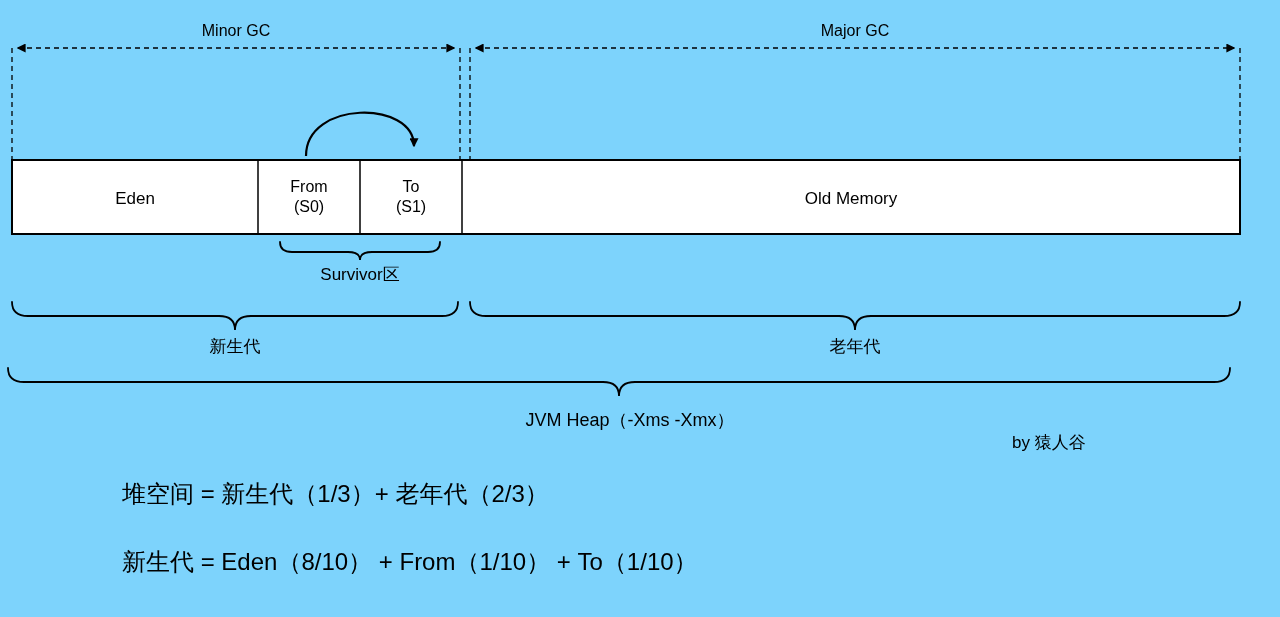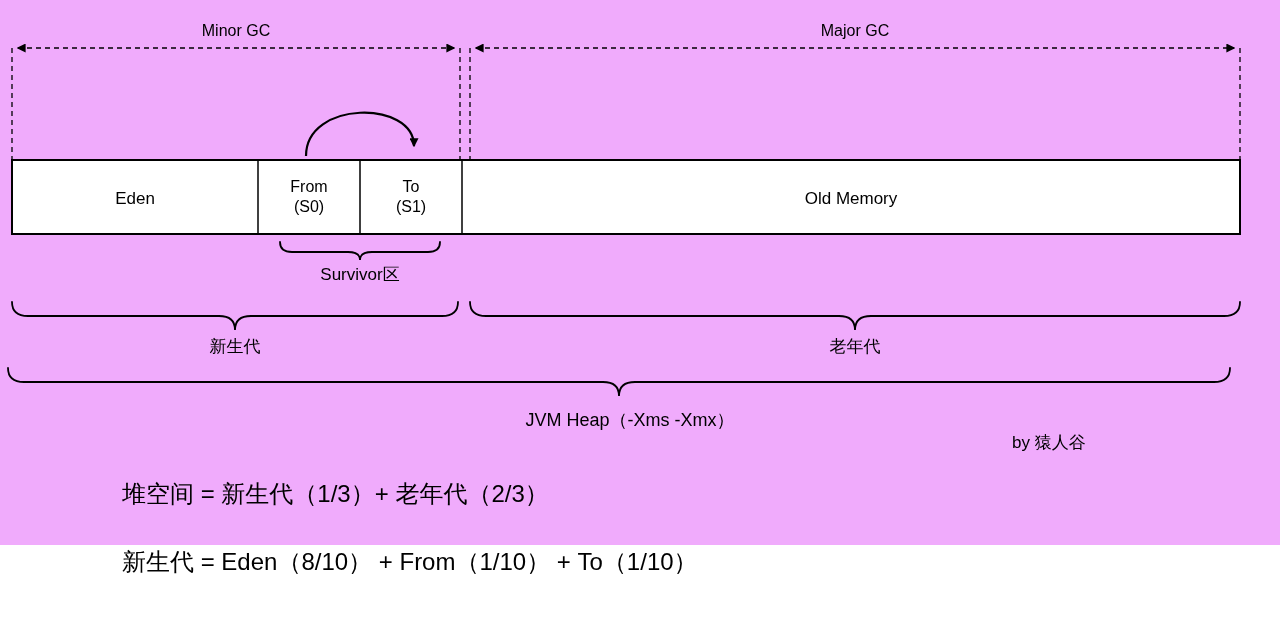--- a/index.html
+++ b/index.html
@@ -7,22 +7,22 @@
     padding: 0;
     background: #ffffff;
     width: 1280px;
     height: 617px;
     overflow: hidden;
     font-family: "Liberation Sans", "DejaVu Sans", sans-serif;
   }
   .stage {
     position: relative;
     width: 1280px;
-    height: 545px;
-    background: #f0abfc;
+    height: 617px;
+    background: #7dd3fc;
   }
   svg { display: block; }
   .box { fill: #ffffff; stroke: #000000; stroke-width: 2; }
   .divider { stroke: #000000; stroke-width: 1.5; }
   .dash { stroke: #000000; stroke-width: 1.3; stroke-dasharray: 5 4; fill: none; }
   .brace { stroke: #000000; stroke-width: 1.8; fill: none; stroke-linecap: round; }
   .arc { stroke: #000000; stroke-width: 2.2; fill: none; }
   text { fill: #000000; font-family: "Liberation Sans", "DejaVu Sans", sans-serif; }
   .lbl-gc   { font-size: 16px; }
   .lbl-box  { font-size: 17px; }

